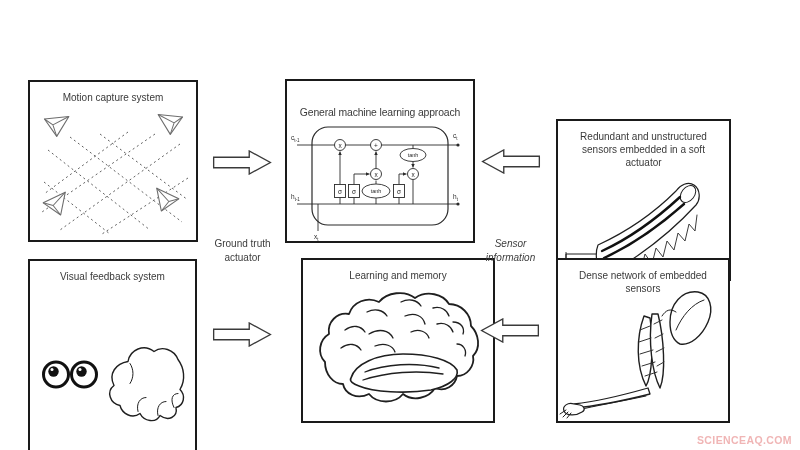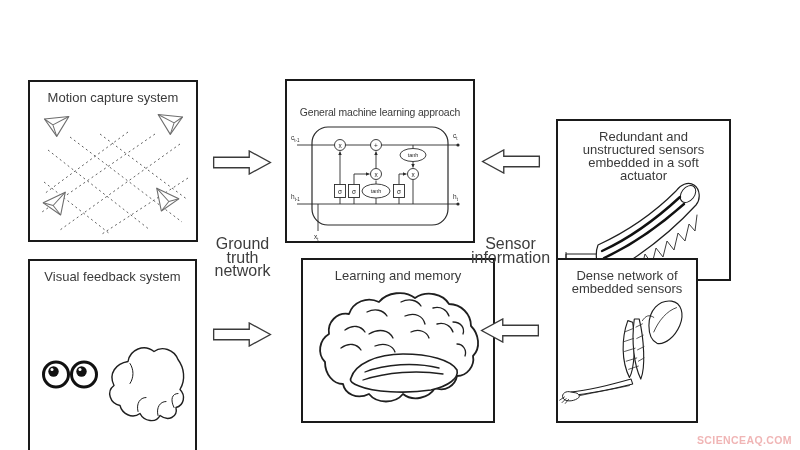--- a/index.html
+++ b/index.html
@@ -1,24 +1,24 @@
 <!DOCTYPE html>
 <html><head>
 <meta charset="utf-8">
 <style>
   html,body{margin:0;padding:0;background:#fff;}
   .canvas{position:relative;width:800px;height:450px;background:#fff;overflow:hidden;
           font-family:"Liberation Sans",sans-serif;}
   .box{position:absolute;border:2px solid #1a1a1a;background:#fff;box-sizing:border-box;}
   .box-title{position:absolute;top:9px;left:0;right:0;text-align:center;
-             font-size:13px;line-height:13px;color:#3a3a3a;padding:0 8px;font-weight:400;}
+             font-size:10px;line-height:13px;color:#3a3a3a;padding:0 8px;font-weight:400;}
   .box-title.nowrap{white-space:nowrap;font-size:10.4px;letter-spacing:-0.15px;padding:0 2px;margin-top:16px;}
   .illus{position:absolute;left:0;top:0;width:100%;height:100%;}
   .arrow{position:absolute;}
-  .flow-label{position:absolute;text-align:center;font-size:16px;line-height:13.5px;color:#3d3d3d;}
+  .flow-label{position:absolute;text-align:center;font-size:10px;line-height:13.5px;color:#3d3d3d;}
   .flow-label span{display:block;}
   .watermark{position:absolute;right:8px;bottom:4px;font-size:10.5px;letter-spacing:.4px;
              color:#f0b5b5;font-weight:700;}
   
   svg{display:block;}
   .ink{stroke:#1f1f1f;fill:none;stroke-width:1.5;stroke-linecap:round;stroke-linejoin:round;}
   .ink-fill{stroke:#1f1f1f;fill:#fff;stroke-width:1.6;stroke-linejoin:round;}
   .thin{stroke-width:1;}
   .lstm-line{stroke:#2a2a2a;stroke-width:0.9;fill:none;}
   .lstm-shape{stroke:#2a2a2a;stroke-width:0.9;fill:#fff;}
@@ -175,21 +175,21 @@
         <path d="M152,84 C158,84 162,90 160,96"></path>
         <path d="M70,86 C80,82 88,86 90,92"></path>
         <path d="M106,72 C114,68 122,72 124,78"></path>
         <path d="M60,112 C80,104 110,102 134,108"></path>
         <path d="M58,120 C82,112 112,110 138,114"></path>
       </g>
     </svg>
     <div class="box-title">Learning and memory</div>
   </div>
 
-  <div class="box" style="left:556px;top:258px;width:142px;height:165px;padding-left:24px;">
+  <div class="box" style="left:556px;top:258px;width:174px;height:165px;padding-left:24px;">
     <svg class="illus" viewBox="0 0 170 161">
       <g>
         <path class="ink-fill" style="stroke-width:1.4" d="M112,62 C112,44 124,30 140,32 C152,34 156,48 150,62 C144,76 132,86 122,84 C114,80 112,72 112,62 Z"></path>
         <path class="ink thin" d="M118,70 C124,56 134,44 146,40"></path>
         <path class="ink thin" d="M104,56 C108,50 112,48 118,52"></path>
       </g>
       <g>
         <path class="ink-fill" style="stroke-width:1.4" d="M86,56 C78,78 78,106 88,126 C94,116 96,84 92,58 Z"></path>
         <path class="ink-fill" style="stroke-width:1.4" d="M94,54 C90,82 94,112 102,128 C108,114 106,78 100,54 Z"></path>
         <g class="ink thin" style="stroke:#333">
@@ -226,22 +226,22 @@
   </svg>
   <svg class="arrow" style="left:212px;top:322px;" width="61" height="25" viewBox="0 0 62 26">
     <polygon class="arrow-poly" points="1,7.5 38,7.5 38,1 60,13 38,25 38,18.5 1,18.5"></polygon>
   </svg>
   <svg class="arrow" style="left:479px;top:318px;" width="61" height="25" viewBox="0 0 62 26">
     <polygon class="arrow-poly" points="61,7.5 24,7.5 24,1 2,13 24,25 24,18.5 61,18.5"></polygon>
   </svg>
 
   <div class="flow-label" style="left:200px;top:237px;width:85px;">
     <span>Ground truth</span>
-    <span>network</span>
-  </div>
-  <div class="flow-label" style="left:468px;top:237px;width:85px;">
+    <span>actuator</span>
+  </div>
+  <div class="flow-label" style="left:468px;top:237px;width:85px;font-style:italic;">
     <span>Sensor</span>
     <span>information</span>
   </div>
 
   <div class="watermark">SCIENCEAQ.COM</div>
 
 </div>
 
 </body></html>

